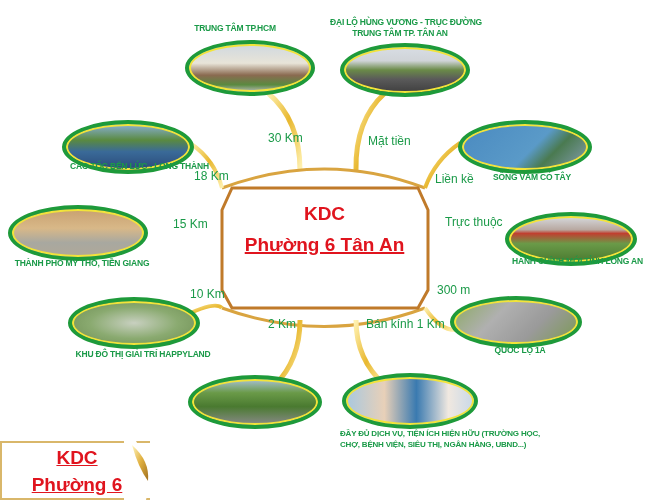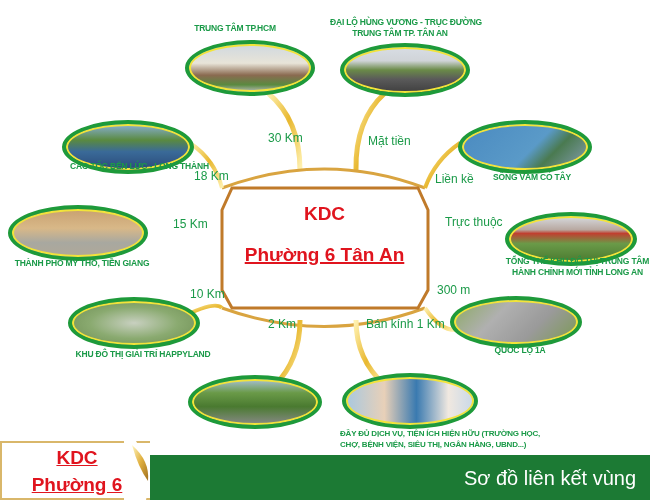--- a/index.html
+++ b/index.html
@@ -23,21 +23,21 @@
     position: absolute; border-radius: 50%;
     border: 4px solid #1e9a3a;
     box-shadow: inset 0 0 0 2px #f2e43a;
     overflow: hidden;
   }
   .center-title {
     position: absolute; left: 222px; width: 205px; text-align: center;
     color: #e0141e; font-weight: bold; font-family: "Liberation Sans", sans-serif;
   }
   .center-title.kdc { top: 203px; font-size: 19px; }
-  .center-title.sub { top: 234px; font-size: 19px; text-decoration: underline; text-decoration-thickness: 2px; margin-top: 10px; }
+  .center-title.sub { top: 234px; font-size: 19px; text-decoration: underline; text-decoration-thickness: 2px; }
   .footer-bar {
     position: absolute; left: 140px; top: 455px; width: 510px; height: 45px;
     background: #1c7a34;
   }
   .footer-title {
     position: absolute; right: 14px; top: 12px; color: #ffffff; font-size: 20px;
     font-family: "Liberation Sans", sans-serif;
   }
   .badge {
     position: absolute; left: 0; top: 441px; width: 150px; height: 59px;
@@ -137,33 +137,29 @@
 
   <div class="photo" style="left:458px;top:120px;width:126px;height:46px;background:linear-gradient(135deg,#4a8ac0 0%,#5a9ac8 55%,#4a7a50 70%,#8aa0b8 100%);"></div>
   <div class="node-label" style="left:482px;top:172px;width:100px;">
     <span>SÔNG VÀM CỎ TÂY</span>
   </div>
   <div class="dist-label" style="left:435px;top:172px;">Liền kề</div>
 
   <div class="dist-label" style="left:445px;top:215px;text-align:center;">Trực thuộc</div>
   <div class="photo" style="left:505px;top:212px;width:124px;height:46px;background:linear-gradient(180deg,#d8dce0 0%,#b8a8a0 30%,#c04030 38%,#6a9a48 60%,#4a7a30 100%);"></div>
   <div class="node-label" style="left:505px;top:256px;width:145px;">
-    <div>TỔNG THỂ  KHU ĐÔ THỊ TRUNG TÂM</div>
     <div>HÀNH CHÍNH MỚI TỈNH LONG AN</div>
   </div>
 
   <div class="dist-label" style="left:437px;top:283px;">300 m</div>
   <div class="photo" style="left:450px;top:296px;width:124px;height:44px;background:linear-gradient(135deg,#8aaa60 0%,#b0b0b0 35%,#9a9a9a 65%,#7a9a50 100%);"></div>
   <div class="node-label" style="left:480px;top:345px;width:80px;">
     <span>QUỐC LỘ 1A</span>
   </div>
 
-  <div class="footer-bar">
-    <div class="footer-title">Sơ đồ liên kết vùng</div>
-  </div>
 
   <div class="badge">
     <div class="badge-line" style="top:4px;">KDC</div>
     <div class="badge-line" style="top:31px;">Phường 6</div>
   </div>
   <svg class="curl" viewBox="0 0 30 59">
     <defs>
       <linearGradient id="curlg" x1="0" y1="0" x2="1" y2="1">
         <stop offset="0" stop-color="#fff6c0"></stop>
         <stop offset="0.5" stop-color="#e0b040"></stop>

